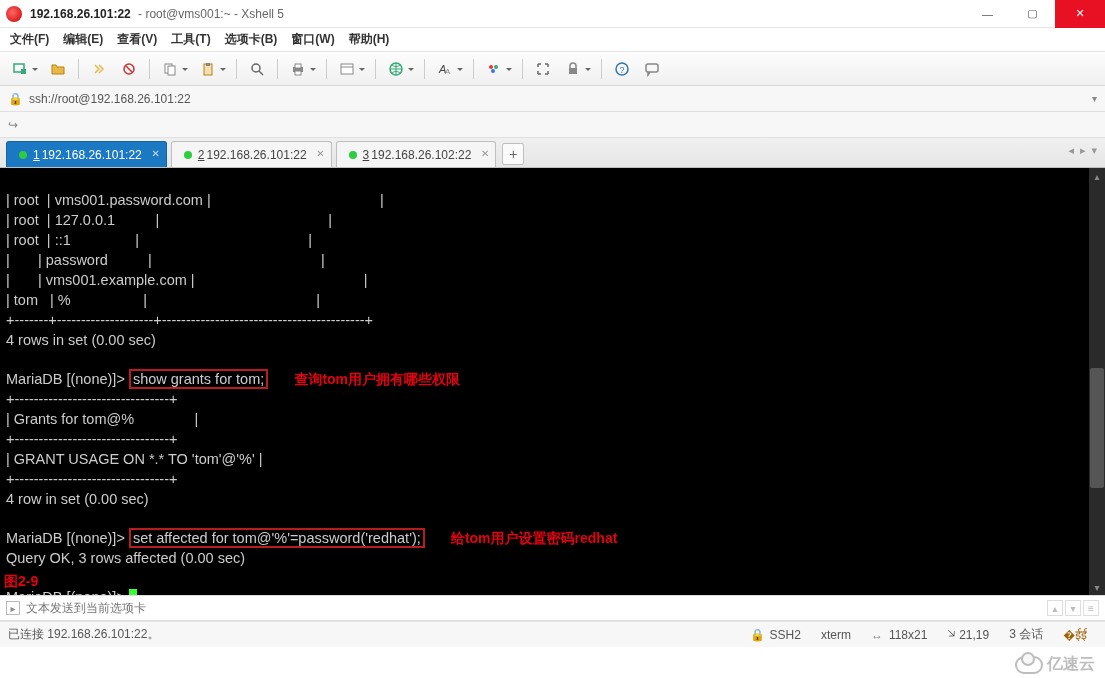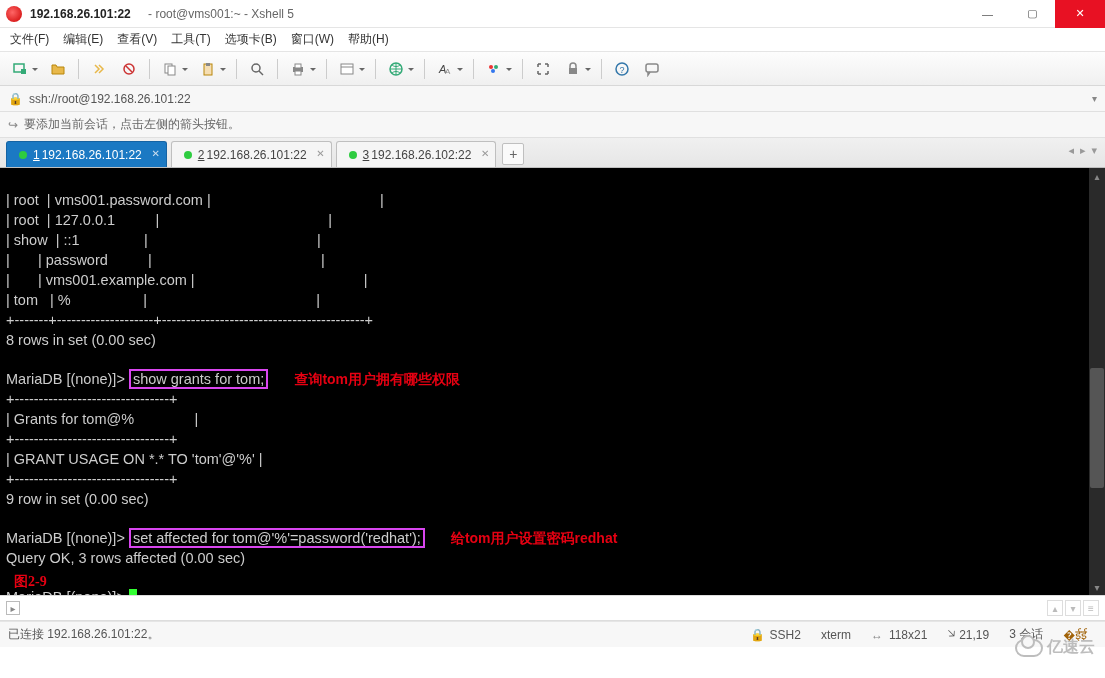--- a/index.html
+++ b/index.html
@@ -2,28 +2,28 @@
 <html><head>
 <meta charset="utf-8">
 <style>
 * { margin: 0; padding: 0; box-sizing: border-box; font-family: "Microsoft YaHei", Tahoma, sans-serif; }
 body { background: #fff; width: 1105px; height: 678px; overflow: hidden; position: relative; }
 
 
 .titlebar { height: 28px; background: #fff; display: flex; align-items: center; padding: 0 0 0 6px; border-bottom: 1px solid #e5e5e5; }
 .titlebar .app-icon { width: 16px; height: 16px; background: radial-gradient(circle at 40% 40%, #f66, #c00); border-radius: 50%; margin-right: 8px; }
 .titlebar .title-text { font-size: 12px; font-weight: bold; color: #222; }
-.titlebar .title-sub { font-size: 12px; color: #666; margin-left: 14px; }
+.titlebar .title-sub { font-size: 12px; color: #666; margin-left: 4px; }
 .titlebar .spacer { flex: 1; }
 .titlebar .win-btn { width: 45px; height: 28px; display: flex; align-items: center; justify-content: center; font-size: 11px; color: #555; }
 .titlebar .win-btn.close { background: #e81123; color: #fff; width: 50px; }
 
 
 .menubar { height: 24px; display: flex; align-items: center; padding: 0 10px; font-size: 12px; color: #333; gap: 14px; border-bottom: 1px solid #e5e5e5; }
-.menubar span { cursor: default; }
+.menubar span { cursor: default; font-weight: bold; }
 
 
 .toolbar { height: 34px; background: linear-gradient(#fdfdfd,#f0f0f0); border-bottom: 1px solid #d8d8d8; display: flex; align-items: center; padding: 0 8px; gap: 6px; }
 .tb-btn { width: 24px; height: 24px; display: flex; align-items: center; justify-content: center; border-radius: 2px; position: relative; }
 .tb-btn svg { width: 16px; height: 16px; }
 .tb-sep { width: 1px; height: 20px; background: #ccc; margin: 0 2px; }
 .tb-drop::after { content: ""; border: 3px solid transparent; border-top-color: #666; position: absolute; right: -6px; top: 11px; }
 .tb-drop { margin-right: 8px; }
 
 
@@ -46,38 +46,38 @@
 .tab-add { width: 22px; height: 22px; border: 1px solid #bfbfbf; display: flex; align-items: center; justify-content: center; font-size: 14px; color: #666; border-radius: 2px; margin-bottom: 2px; margin-left: 2px; background: #fafafa; }
 .tab-nav { position: absolute; right: 6px; top: 6px; display: flex; gap: 2px; color: #999; font-size: 11px; align-items: center; }
 .tab-nav span { padding: 0 2px; }
 
 
 .terminal { background: #000; color: #ccc; font-family: Consolas, "Courier New", monospace; font-size: 14.5px; line-height: 19px; padding: 4px 6px; height: 427px; position: relative; white-space: pre; overflow: hidden; }
 .terminal .scroll { position: absolute; right: 0; top: 0; bottom: 0; width: 16px; background: #2a2a2a; }
 .terminal .scroll-thumb { position: absolute; right: 1px; width: 14px; top: 200px; height: 120px; background: #555; border-radius: 2px; }
 .terminal .scroll-up, .terminal .scroll-dn { position:absolute; right:0; width:16px; height:16px; display:flex; align-items:center; justify-content:center; color:#888; font-size:10px; }
 .terminal .scroll-up{ top:0; } .terminal .scroll-dn{ bottom:0; }
-.hlbox { border: 2px solid #d946ef; padding: 0 2px; color: #ccc; text-align: right; }
+.hlbox { border: 2px solid #b91c1c; padding: 0 2px; color: #ccc; text-align: right; }
 .redtxt { color: #e60012; font-family: "Microsoft YaHei", sans-serif; font-weight: bold; font-size: 14px; }
 .cursor { background: #3f3; display: inline-block; width: 8px; height: 15px; vertical-align: -2px; }
-.figlabel { position: absolute; left: 14px; bottom: 4px; color: #e60012; font-weight: bold; font-family: Liberation Serif, serif; font-size: 14px; }
+.figlabel { position: absolute; left: 4px; bottom: 4px; color: #e60012; font-weight: bold; font-family: Liberation Sans, sans-serif; font-size: 14px; }
 
 
 .inputbar { height: 26px; border-top: 1px solid #ddd; border-bottom: 1px solid #ddd; display: flex; align-items: center; padding: 0 6px; font-size: 12px; color: #999; background: #fff; }
 .inputbar .toggle { width: 14px; height: 14px; border: 1px solid #bbb; margin-right: 6px; display:flex; align-items:center; justify-content:center; font-size:10px; color:#888; }
 .inputbar .hist { margin-left: auto; display: flex; gap: 2px; color: #bbb; }
 .inputbar .hist span { border: 1px solid #ddd; width:16px; height:16px; display:flex; align-items:center; justify-content:center; font-size:10px; }
 
 
 .statusbar { height: 26px; display: flex; align-items: center; font-size: 12px; color: #555; padding: 8px 8px; background: #f7f7f7; border-top: 1px solid #e5e5e5; }
 .statusbar .sp { flex: 1; }
 .statusbar .seg { margin: 0 10px; display: flex; align-items: center; gap: 4px; }
 .statusbar .lock-ic { color: #888; }
 .statusbar .sz-ic::before { content:"↔"; color:#888; margin-right:2px;}
-.logo { position: absolute; right: 10px; bottom: 20px; color: #bdbdbd; font-size: 16px; font-weight: bold; display: flex; align-items: center; gap: 4px; }
+.logo { position: absolute; right: 10px; bottom: 3px; color: #bdbdbd; font-size: 16px; font-weight: bold; display: flex; align-items: center; gap: 4px; }
 .logo .cloud { width: 28px; height: 18px; border: 2px solid #bdbdbd; border-radius: 10px; position: relative; }
 .logo .cloud::before { content:""; position:absolute; width:10px; height:10px; border:2px solid #bdbdbd; border-radius:50%; top:-6px; left:4px; background:#f7f7f7;}
 </style>
 </head>
 <body>
 
 <div class="titlebar">
   <div class="app-icon"></div>
   <span class="title-text">192.168.26.101:22</span>
   <span class="title-sub">&nbsp;-&nbsp;<span>root@vms001:~ - Xshell 5</span></span>
@@ -206,21 +206,20 @@
 </div>
 
 <div class="addrbar">
   <span class="lock">🔒</span>
   <span>ssh://root@192.168.26.101:22</span>
   <span class="addr-drop">▾</span>
 </div>
 
 <div class="hintbar">
   <span class="arrow-ic">↪</span>
-  <span>要添加当前会话，点击左侧的箭头按钮。</span>
 </div>
 
 <div class="tabstrip">
   <div class="tab active">
     <span class="dot"></span>
     <span class="tnum">1</span>
     <span>192.168.26.101:22</span>
     <span class="close-x">✕</span>
   </div>
   <div class="tab">
@@ -239,49 +238,50 @@
   <div class="tab-nav">
     <span>◂</span>
     <span>▸</span>
     <span>▾</span>
   </div>
 </div>
 
 <div class="terminal">
 <span>| root  | vms001.password.com |                                          |</span>
 <span>| root  | 127.0.0.1          |                                          |</span>
-<span>| show  | ::1                |                                          |</span>
+<span>| root  | ::1                |                                          |</span>
 <span>|       | password          |                                          |</span>
 <span>|       | vms001.example.com |                                          |</span>
 <span>| tom   | %                  |                                          |</span>
 <span>+-------+--------------------+------------------------------------------+</span>
-<span>8 rows in set (0.00 sec)</span>
+<span>4 rows in set (0.00 sec)</span>
 
 <span>MariaDB [(none)]&gt; </span><span class="hlbox">show grants for tom;</span>   <span class="redtxt">查询tom用户拥有哪些权限</span>
 <span>+--------------------------------+</span>
 <span>| Grants for tom@%               |</span>
 <span>+--------------------------------+</span>
 <span>| GRANT USAGE ON *.* TO 'tom'@'%' |</span>
 <span>+--------------------------------+</span>
-<span>9 row in set (0.00 sec)</span>
+<span>4 row in set (0.00 sec)</span>
 
 <span>MariaDB [(none)]&gt; </span><span class="hlbox">set affected for tom@'%'=password('redhat');</span>   <span class="redtxt">给tom用户设置密码redhat</span>
 <span>Query OK, 3 rows affected (0.00 sec)</span>
 
 <span>MariaDB [(none)]&gt; </span><span class="cursor"></span>
 <div class="figlabel">图2-9</div>
 <div class="scroll">
   <div class="scroll-up">▴</div>
   <div class="scroll-thumb"></div>
   <div class="scroll-dn">▾</div>
 </div>
 </div>
 
 <div class="inputbar">
   <div class="toggle">▸</div>
+  <input type="text" style="border: none; outline: none; flex: 1 1 0%; font-size: 12px; color: rgb(51, 51, 51); background: transparent;" placeholder="文本发送到当前选项卡">
   <div class="hist">
     <span>▴</span>
     <span>▾</span>
     <span>≡</span>
   </div>
 </div>
 
 <div class="statusbar">
   <span>已连接 192.168.26.101:22。</span>
   <div class="sp"></div>

